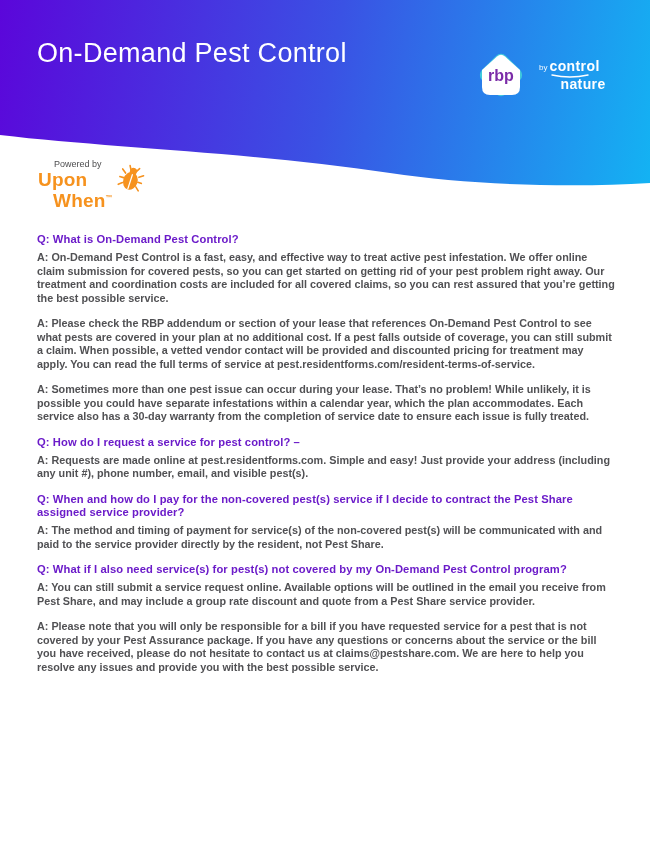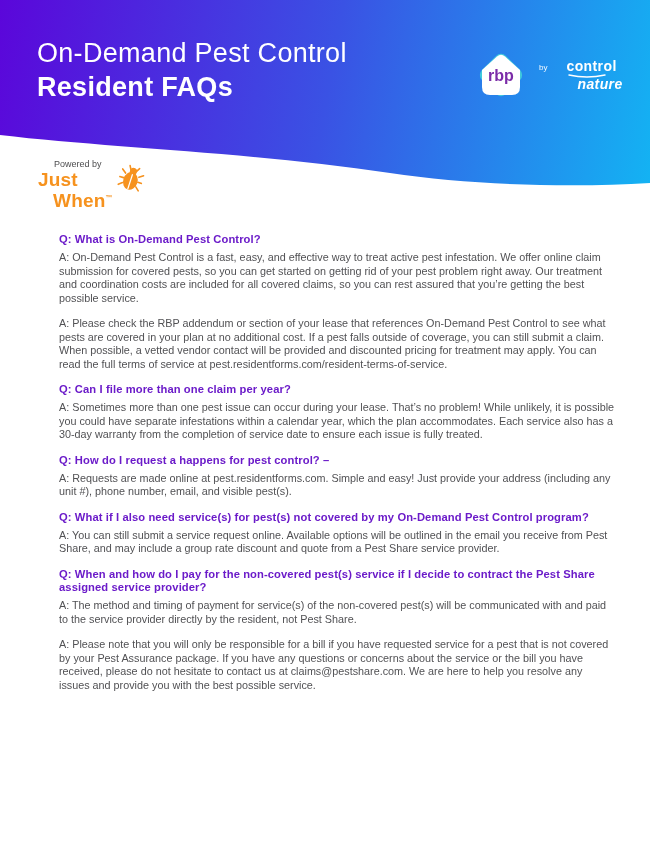--- a/index.html
+++ b/index.html
@@ -43,25 +43,24 @@
     left: 473px; top: 47px;
     display: flex;
     align-items: center;
   }
   .rbp-badge { width: 56px; height: 56px; display: block; }
   .sn-block {
     margin-left: 10px;
     color: #ffffff;
     display: flex;
     align-items: flex-start;
-    gap: 17px;
   }
   .sn-by { font-size: 8px; font-weight: 400; margin-top: 3px; margin-right: 2px; opacity: 0.95; }
   .sn-words { font-size: 14px; font-weight: 700; letter-spacing: 0.4px; line-height: 13px; }
-  .sn-line2 { margin-left: 11px; font-style: italic; }
+  .sn-line2 { margin-left: 11px; }
   .sn-swoosh { display: block; margin-left: 2px; margin-top: 1px; }
 
   
   .pestshare {
     position: absolute;
     left: 38px; top: 159px;
     width: 120px;
   }
   .ps-poweredby {
     font-size: 9px;
@@ -81,45 +80,44 @@
   .ps-line2 { margin-left: 15px; }
   .ps-tm { font-size: 7px; vertical-align: super; font-weight: 700; }
   .ps-bug { margin-left: 6px; margin-top: -6px; transform: rotate(18deg); }
 
   
   .faq-list {
     position: absolute;
     left: 37px; top: 233px;
     width: 578px;
   }
-  .faq-item { margin-bottom: 12px; margin-left: 22px; }
+  .faq-item { margin-bottom: 12px; }
   .faq-q {
     color: #6b1bc9;
     font-size: 11.2px;
     font-weight: 700;
     line-height: 13.5px;
     margin-bottom: 4.5px;
     letter-spacing: 0.1px;
   }
   .faq-a {
     color: #515154;
     font-size: 10.8px;
-    font-weight: 400;
+    font-weight: 700;
     line-height: 13.5px;
   }
 </style>
 </head>
 <body>
 
 <div class="page">
 
   <div class="header">
     <div class="titles">
       <div class="title-line1">On-Demand Pest Control</div>
-      <div class="title-line2">Resident FAQs</div>
     </div>
 
     <div class="brand-cluster">
       <svg class="rbp-badge" viewBox="0 0 56 56">
         <rect x="11" y="11" width="34" height="34" rx="7" fill="#3fc9dc" transform="rotate(45 28 28)"></rect>
         <path d="M9,23 L24,9.5 Q28,6 32,9.5 L47,23 L47,40 Q47,48 39,48 L17,48 Q9,48 9,40 Z" fill="#ffffff"></path>
         <text x="28" y="34" text-anchor="middle" font-family="Liberation Sans, sans-serif" font-size="16" font-weight="bold" fill="#7b2ca8">rbp</text>
       </svg>
       <div class="sn-block">
         <span class="sn-by">by</span>
@@ -135,21 +133,21 @@
 
     <svg class="wave" viewBox="0 0 650 87" preserveAspectRatio="none">
       <path d="M0,7 C110,20 250,24 390,45 C470,57 570,60 650,55 L650,87 L0,87 Z" fill="#ffffff"></path>
     </svg>
   </div>
 
   <div class="pestshare">
     <div class="ps-poweredby">Powered by</div>
     <div class="ps-row">
       <div>
-        <div class="ps-word"><span>Just</span></div>
+        <div class="ps-word"><span>Upon</span></div>
         <div class="ps-word ps-line2"><span>When</span><span class="ps-tm">™</span></div>
       </div>
       <svg class="ps-bug" width="24" height="28" viewBox="0 0 24 28">
         <g stroke="#f6921e" stroke-width="1.6" stroke-linecap="round">
           <line x1="5" y1="10" x2="1" y2="7"></line>
           <line x1="4.5" y1="15" x2="0.5" y2="15"></line>
           <line x1="5" y1="20" x2="1.5" y2="23"></line>
           <line x1="19" y1="10" x2="23" y2="7"></line>
           <line x1="19.5" y1="15" x2="23.5" y2="15"></line>
           <line x1="19" y1="20" x2="22.5" y2="23"></line>
@@ -167,40 +165,39 @@
     <div class="faq-item">
       <div class="faq-q q">Q: What is On-Demand Pest Control?</div>
       <div class="faq-a a">A: On-Demand Pest Control is a fast, easy, and effective way to treat active pest infestation. We offer online claim submission for covered pests, so you can get started on getting rid of your pest problem right away. Our treatment and coordination costs are included for all covered claims, so you can rest assured that you’re getting the best possible service.</div>
     </div>
 
     <div class="faq-item">
       <div class="faq-a a">A: Please check the RBP addendum or section of your lease that references On-Demand Pest Control to see what pests are covered in your plan at no additional cost. If a pest falls outside of coverage, you can still submit a claim. When possible, a vetted vendor contact will be provided and discounted pricing for treatment may apply. You can read the full terms of service at pest.residentforms.com/resident-terms-of-service.</div>
     </div>
 
     <div class="faq-item">
-      <div class="faq-q q">Q: Can I file more than one claim per year?</div>
       <div class="faq-a a">A: Sometimes more than one pest issue can occur during your lease. That’s no problem! While unlikely, it is possible you could have separate infestations within a calendar year, which the plan accommodates. Each service also has a 30-day warranty from the completion of service date to ensure each issue is fully treated.</div>
     </div>
 
     <div class="faq-item">
-      <div class="faq-q q">Q: How do I request a happens for pest control? –</div>
+      <div class="faq-q q">Q: How do I request a service for pest control? –</div>
       <div class="faq-a a">A: Requests are made online at pest.residentforms.com. Simple and easy! Just provide your address (including any unit #), phone number, email, and visible pest(s).</div>
     </div>
 
     <div class="faq-item">
+    </div>
+
+    <div class="faq-item">
+      <div class="faq-q q">Q: When and how do I pay for the non-covered pest(s) service if I decide to contract the Pest Share assigned service provider?</div>
+      <div class="faq-a a">A: The method and timing of payment for service(s) of the non-covered pest(s) will be communicated with and paid to the service provider directly by the resident, not Pest Share.</div>
     </div>
 
     <div class="faq-item">
       <div class="faq-q q">Q: What if I also need service(s) for pest(s) not covered by my On-Demand Pest Control program?</div>
       <div class="faq-a a">A: You can still submit a service request online. Available options will be outlined in the email you receive from Pest Share, and may include a group rate discount and quote from a Pest Share service provider.</div>
     </div>
 
     <div class="faq-item">
-      <div class="faq-q q">Q: When and how do I pay for the non-covered pest(s) service if I decide to contract the Pest Share assigned service provider?</div>
-      <div class="faq-a a">A: The method and timing of payment for service(s) of the non-covered pest(s) will be communicated with and paid to the service provider directly by the resident, not Pest Share.</div>
-    </div>
-
-    <div class="faq-item">
       <div class="faq-a a">A: Please note that you will only be responsible for a bill if you have requested service for a pest that is not covered by your Pest Assurance package. If you have any questions or concerns about the service or the bill you have received, please do not hesitate to contact us at claims@pestshare.com. We are here to help you resolve any issues and provide you with the best possible service.</div>
     </div>
   </div>
 
 </div>
 
 </body></html>

